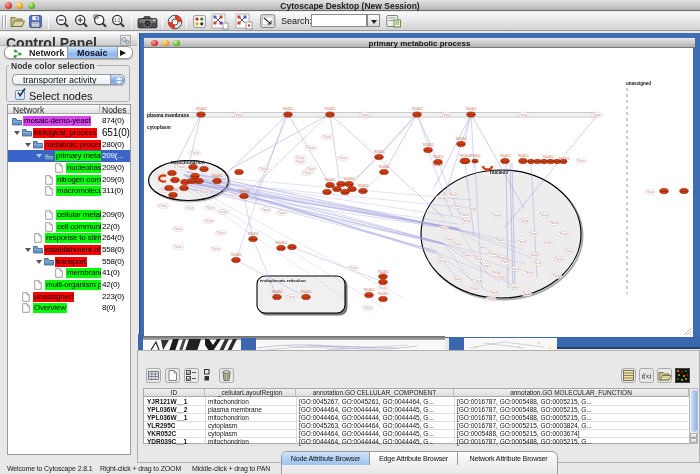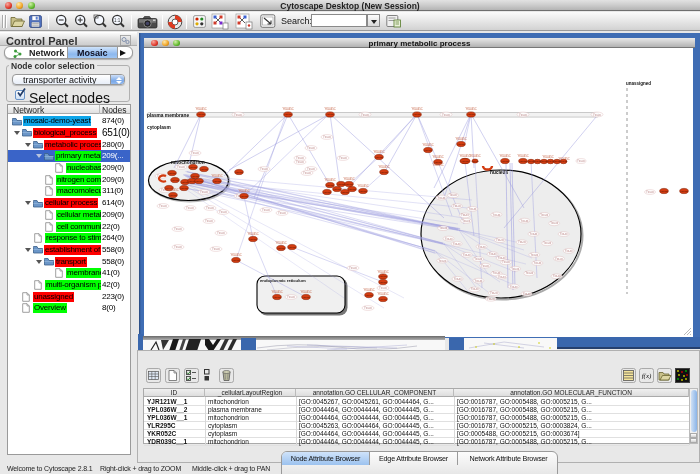--- a/index.html
+++ b/index.html
@@ -109,21 +109,21 @@
 <rect x="0.8" y="1.5" width="11" height="11" rx="1" fill="#f0f0f0" stroke="#666" stroke-width="0.8"></rect>
 <line x1="2.5" y1="4" x2="9.5" y2="4" stroke="#888" stroke-width="0.8"></line>
 <line x1="2.5" y1="6.5" x2="9.5" y2="6.5" stroke="#888" stroke-width="0.8"></line>
 <rect x="8" y="6" width="6.5" height="7" fill="#e8f0d8" stroke="#567a2a" stroke-width="0.8"></rect>
 <line x1="9.5" y1="8" x2="13" y2="8" stroke="#567a2a" stroke-width="0.7"></line>
 <line x1="9.5" y1="10" x2="13" y2="10" stroke="#567a2a" stroke-width="0.7"></line>
 </svg>
   </div>
 <div class="abs" style="left:0;top:31px;width:137px;height:427px;background:#e8e8e8;">
     <div class="abs" style="left:0;top:1px;width:137px;height:14px;background:linear-gradient(#fafafa,#dcdcdc 60%,#cdcdcd);border-top:1px solid #fff;border-bottom:1px solid #b0b0b0;">
-<div class="abs" style="left:6px;top:2px;font-size:11px;font-weight:bold;color:#333;">Control Panel</div>
+<div class="abs" style="left:6px;top:2px;font-size:14px;font-weight:bold;color:#333;">Control Panel</div>
 <svg class="abs" style="left:120px;top:2px" width="11" height="11" viewBox="0 0 11 11">
         <rect x="0.5" y="0.5" width="10" height="10" fill="none" stroke="#999" stroke-width="0.8"></rect>
         <circle cx="4" cy="4.5" r="2" fill="none" stroke="#7a8aa8" stroke-width="0.9"></circle>
         <circle cx="7.5" cy="7" r="1.6" fill="none" stroke="#7a8aa8" stroke-width="0.9"></circle>
       </svg>
 </div>
 <div class="abs" style="left:4px;top:15px;width:129px;height:13px;background:#fff;border:1px solid #9a9a9a;border-radius:6px;box-shadow:0 1px 1px rgba(0,0,0,0.25);overflow:hidden;">
   <div class="abs" style="left:62px;top:0;width:51px;height:13px;background:linear-gradient(#cfe3fa,#8cb8ef 55%,#aacdf5);border-left:1px solid #9a9a9a;border-right:1px solid #9a9a9a;"></div>
   <svg class="abs" style="left:8px;top:1.5px" width="10" height="10" viewBox="0 0 10 10">
         <circle cx="2.5" cy="2" r="1.5" fill="#3a9a3a"></circle>
@@ -143,33 +143,33 @@
   <div class="abs" style="left:10px;top:0px;font-size:9px;color:#111;">transporter activity</div>
   <div class="abs" style="left:97px;top:0;width:16px;height:11px;background:linear-gradient(#cfe0f8,#78a7e8 55%,#a8c8f2);border-left:1px solid #999;">
     <div class="abs" style="left:4.5px;top:1.5px;width:0;height:0;border-left:3px solid transparent;border-right:3px solid transparent;border-bottom:3px solid #fff;"></div>
     <div class="abs" style="left:4.5px;top:6px;width:0;height:0;border-left:3px solid transparent;border-right:3px solid transparent;border-top:3px solid #fff;"></div>
   </div>
 </div>
 <div class="abs" style="left:15px;top:59px;width:10px;height:10px;background:linear-gradient(#fff,#cfe0f4);border:1.2px solid #6a94c8;border-radius:2px;"></div>
 <svg class="abs" style="left:16px;top:56px" width="11" height="11" viewBox="0 0 11 11">
       <path d="M2 5.5 L4.2 8.5 L9 1.5" fill="none" stroke="#223c68" stroke-width="1.7"></path>
     </svg>
-<div class="abs" style="left:29px;top:59px;font-size:14px;color:#111;">Select nodes</div>
+<div class="abs" style="left:29px;top:59px;font-size:11px;color:#111;">Select nodes</div>
 <div class="abs" style="left:7px;top:73px;width:124px;height:351px;background:#fff;border:1px solid #9a9a9a;">
       <div class="abs" style="left:0;top:0;width:122px;height:9px;background:linear-gradient(#f8f8f8,#e0e0e0);border-bottom:1px solid #aaa;">
 <div class="abs" style="left:5px;top:0px;font-size:8.5px;color:#222;">Network</div>
 <div class="abs" style="left:94px;top:0px;font-size:8.5px;color:#222;">Nodes</div>
 <div class="abs" style="left:91px;top:0;width:1px;height:9px;background:#bbb;"></div>
 </div>
       <div class="abs" style="left:0;top:10.2px;width:122px;height:11.7px;overflow:hidden;">
         <svg class="abs" style="left:4px;top:1.5px" width="10" height="9" viewBox="0 0 10 9">
           <path d="M0.5 2.5 L0.5 8 L9.5 8 L9.5 3.5 L5 3.5 L4 1.5 L0.5 1.5 Z" fill="#6b96c8" stroke="#3a5f8a" stroke-width="0.8"></path>
           <path d="M0.5 4.5 L9.5 4.5" stroke="#8fb2d8" stroke-width="0.8"></path>
         </svg>
-        <div class="abs" style="left:15px;top:1px;max-width:78px;font-size:8px;letter-spacing:-0.2px;line-height:10px;color:#000;background:#0ea5e9;padding:0 1px;white-space:nowrap;overflow:hidden;">mosaic-demo-yeast</div>
+        <div class="abs" style="left:15px;top:1px;max-width:78px;font-size:8px;letter-spacing:-0.2px;line-height:10px;color:#000;background:#d946ef;padding:0 1px;white-space:nowrap;overflow:hidden;">mosaic-demo-yeast</div>
         <div class="abs" style="left:94px;top:1px;font-size:8px;letter-spacing:-0.2px;line-height:10px;color:#000;white-space:nowrap;">874(0)</div>
       </div>
       <div class="abs" style="left:0;top:21.9px;width:122px;height:11.7px;overflow:hidden;">
         <div class="abs" style="left:6px;top:4px;width:0;height:0;border-left:3.5px solid transparent;border-right:3.5px solid transparent;border-top:4.5px solid #555;"></div>
         <svg class="abs" style="left:14px;top:1.5px" width="10" height="9" viewBox="0 0 10 9">
           <path d="M0.5 2.5 L0.5 8 L9.5 8 L9.5 3.5 L5 3.5 L4 1.5 L0.5 1.5 Z" fill="#6b96c8" stroke="#3a5f8a" stroke-width="0.8"></path>
           <path d="M0.5 4.5 L9.5 4.5" stroke="#8fb2d8" stroke-width="0.8"></path>
         </svg>
         <div class="abs" style="left:25px;top:1px;max-width:68px;font-size:8px;letter-spacing:-0.2px;line-height:10px;color:#000;background:#ff0000;padding:0 1px;white-space:nowrap;overflow:hidden;">biological_process</div>
         <div class="abs" style="left:94px;top:1px;font-size:10px;letter-spacing:-0.2px;line-height:10px;color:#000;white-space:nowrap;">651(0)</div>
@@ -208,29 +208,20 @@
         <div class="abs" style="left:48px;top:1px;max-width:45px;font-size:8px;letter-spacing:-0.2px;line-height:10px;color:#000;background:#00ff00;padding:0 1px;white-space:nowrap;overflow:hidden;">nitrogen compo</div>
         <div class="abs" style="left:94px;top:1px;font-size:8px;letter-spacing:-0.2px;line-height:10px;color:#000;white-space:nowrap;">209(0)</div>
       </div>
       <div class="abs" style="left:0;top:80.4px;width:122px;height:11.7px;overflow:hidden;">
         <svg class="abs" style="left:37px;top:1px" width="8" height="10" viewBox="0 0 8 10">
           <path d="M0.7 0.7 L5 0.7 L7.3 3 L7.3 9.3 L0.7 9.3 Z" fill="#fff" stroke="#888" stroke-width="0.8"></path>
           <path d="M5 0.7 L5 3 L7.3 3" fill="none" stroke="#888" stroke-width="0.7"></path>
         </svg>
         <div class="abs" style="left:48px;top:1px;max-width:45px;font-size:8px;letter-spacing:-0.2px;line-height:10px;color:#000;background:#00ff00;padding:0 1px;white-space:nowrap;overflow:hidden;">macromolecule</div>
         <div class="abs" style="left:94px;top:1px;font-size:8px;letter-spacing:-0.2px;line-height:10px;color:#000;white-space:nowrap;">311(0)</div>
-      </div>
-      <div class="abs" style="left:0;top:92.1px;width:122px;height:11.7px;overflow:hidden;">
-        <div class="abs" style="left:17px;top:4px;width:0;height:0;border-left:3.5px solid transparent;border-right:3.5px solid transparent;border-top:4.5px solid #555;"></div>
-        <svg class="abs" style="left:25px;top:1.5px" width="10" height="9" viewBox="0 0 10 9">
-          <path d="M0.5 2.5 L0.5 8 L9.5 8 L9.5 3.5 L5 3.5 L4 1.5 L0.5 1.5 Z" fill="#6b96c8" stroke="#3a5f8a" stroke-width="0.8"></path>
-          <path d="M0.5 4.5 L9.5 4.5" stroke="#8fb2d8" stroke-width="0.8"></path>
-        </svg>
-        <div class="abs" style="left:36px;top:1px;max-width:57px;font-size:8px;letter-spacing:-0.2px;line-height:10px;color:#000;background:#ff0000;padding:0 1px;white-space:nowrap;overflow:hidden;">cellular process</div>
-        <div class="abs" style="left:94px;top:1px;font-size:8px;letter-spacing:-0.2px;line-height:10px;color:#000;white-space:nowrap;">614(0)</div>
       </div>
       <div class="abs" style="left:0;top:103.8px;width:122px;height:11.7px;overflow:hidden;">
         <svg class="abs" style="left:37px;top:1px" width="8" height="10" viewBox="0 0 8 10">
           <path d="M0.7 0.7 L5 0.7 L7.3 3 L7.3 9.3 L0.7 9.3 Z" fill="#fff" stroke="#888" stroke-width="0.8"></path>
           <path d="M5 0.7 L5 3 L7.3 3" fill="none" stroke="#888" stroke-width="0.7"></path>
         </svg>
         <div class="abs" style="left:48px;top:1px;max-width:45px;font-size:8px;letter-spacing:-0.2px;line-height:10px;color:#000;background:#00ff00;padding:0 1px;white-space:nowrap;overflow:hidden;">cellular metabo</div>
         <div class="abs" style="left:94px;top:1px;font-size:8px;letter-spacing:-0.2px;line-height:10px;color:#000;white-space:nowrap;">209(0)</div>
       </div>
       <div class="abs" style="left:0;top:115.5px;width:122px;height:11.7px;overflow:hidden;">

